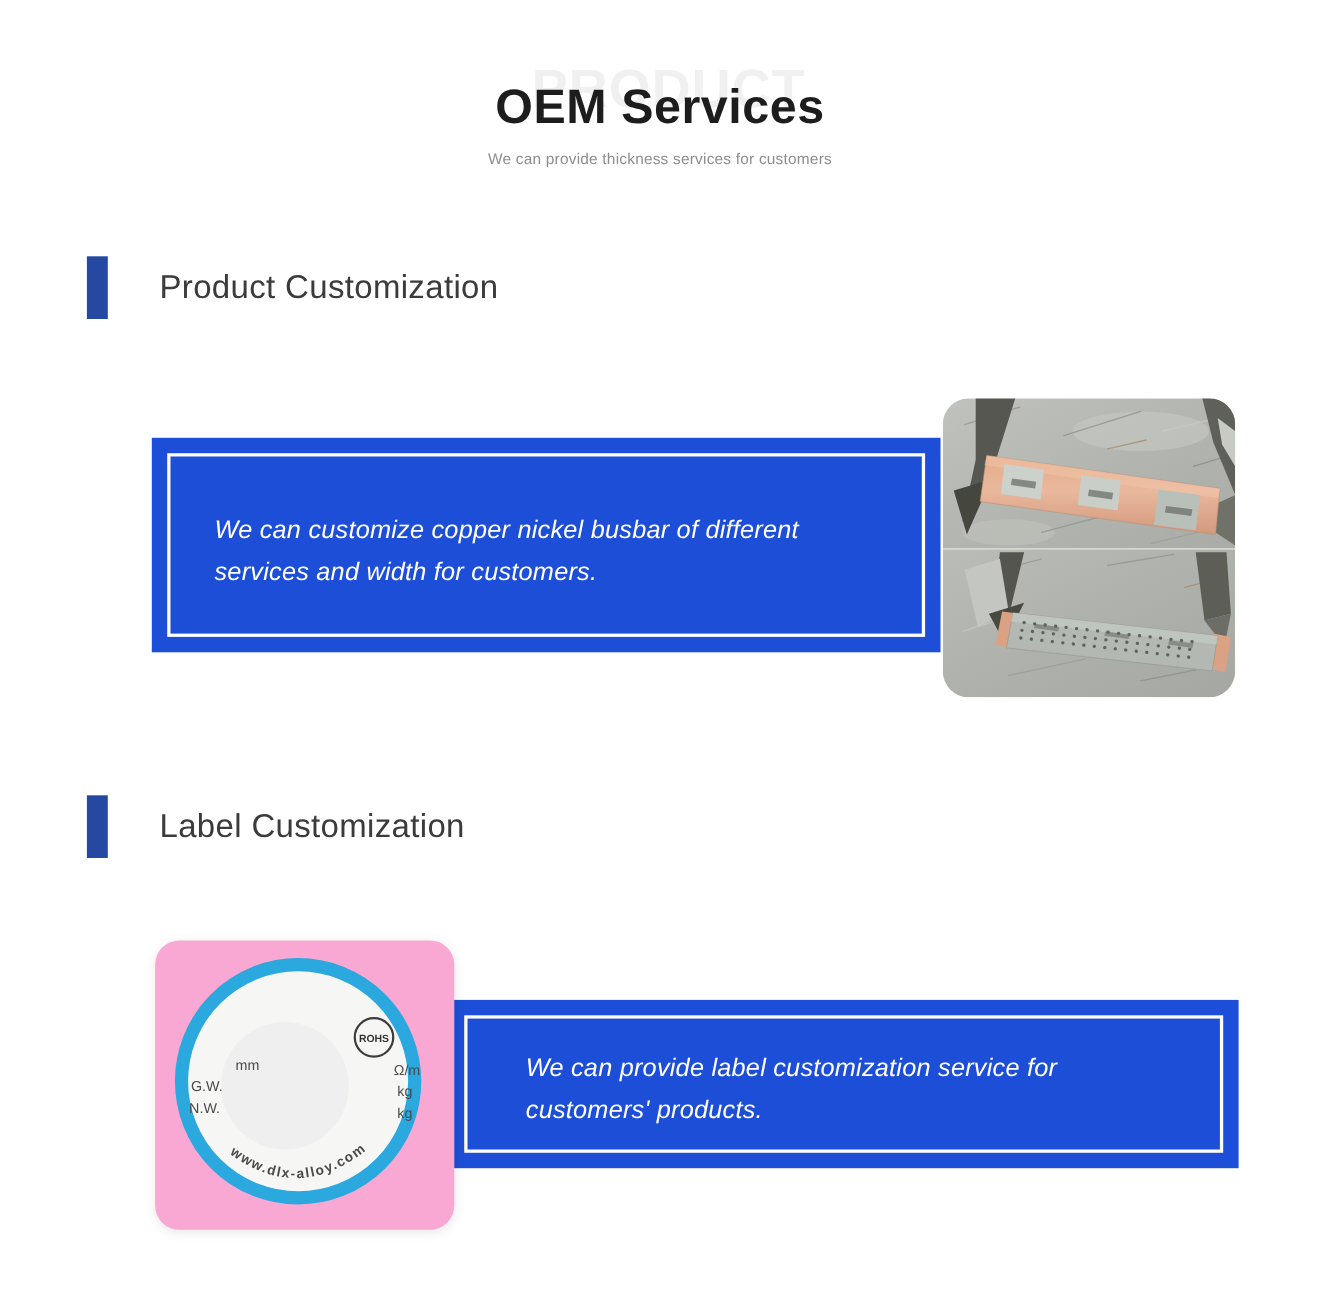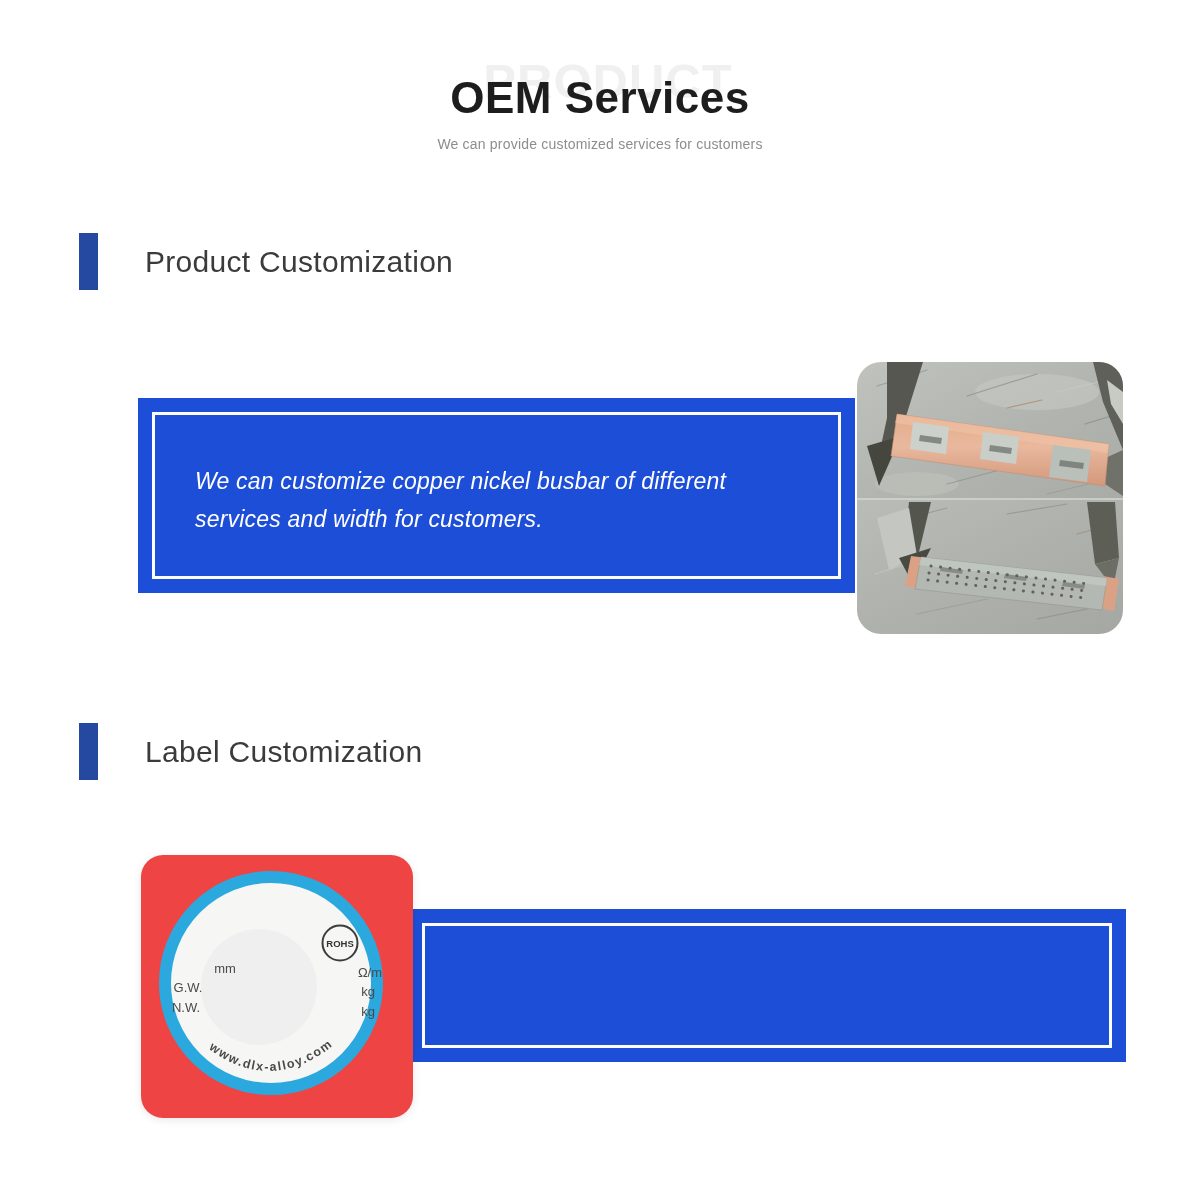--- a/index.html
+++ b/index.html
@@ -29,32 +29,32 @@
   .desc-inner{position:absolute;left:14px;top:14px;right:14px;bottom:14px;border:3px solid #fcfcfc;}
   .desc-text{position:absolute;font-size:23px;line-height:38px;color:#ffffff;letter-spacing:.2px;white-space:nowrap;}
   .desc-text-1{left:57px;top:64px;}
   .desc-text-2{left:70px;top:42px;}
 
   
   .photo{position:absolute;left:857px;top:362px;width:266px;height:272px;border-radius:24px;overflow:hidden;z-index:2;}
   .photo svg{display:block}
 
   
-  .label-card{position:absolute;left:141px;top:855px;width:272px;height:263px;background:#ef4444;
+  .label-card{position:absolute;left:141px;top:855px;width:272px;height:263px;background:#f9a8d4;
     border-radius:22px;box-shadow:0 2px 10px rgba(0,0,0,.09);z-index:2;}
   .label-card svg{display:block}
 </style>
 </head>
 <body>
 
 <div class="page">
 
   <div class="watermark">PRODUCT</div>
   <h1 class="title">OEM Services</h1>
-  <p class="subtitle">We can provide customized services for customers</p>
+  <p class="subtitle">We can provide thickness services for customers</p>
 
   <div class="section-heading sh-1">
     <span class="heading-bar"></span>
     <h2>Product Customization</h2>
   </div>
 
   <div class="desc-box desc-box-1">
     <div class="desc-inner"></div>
     <p class="desc-text desc-text-1"><span>We can customize copper nickel busbar of different</span><br><span>services and width for customers.</span></p>
   </div>
@@ -139,20 +139,21 @@
     </svg>
   </figure>
 
   <div class="section-heading sh-2">
     <span class="heading-bar"></span>
     <h2>Label Customization</h2>
   </div>
 
   <div class="desc-box desc-box-2">
     <div class="desc-inner"></div>
+    <p class="desc-text desc-text-2"><span>We can provide label customization service for</span><br><span>customers' products.</span></p>
   </div>
 
   <figure class="label-card">
     <svg viewBox="0 0 272 263" width="272" height="263">
       <circle cx="130" cy="128" r="106" fill="#f6f6f5" stroke="#2BA9DE" stroke-width="12"></circle>
       <circle cx="118" cy="132" r="58" fill="#ededec" opacity=".7"></circle>
 
       <g>
         <circle cx="199" cy="88" r="17.5" fill="none" stroke="#3c3c3c" stroke-width="2"></circle>
         <text x="199" y="92" text-anchor="middle" font-size="9.5" font-weight="bold" fill="#333">ROHS</text>

